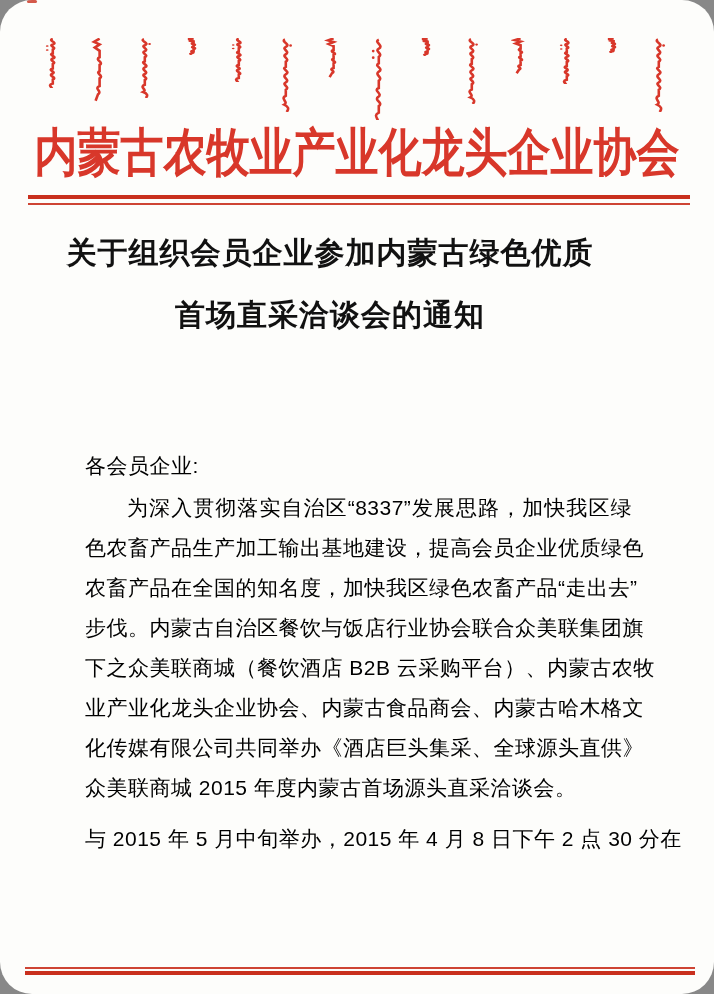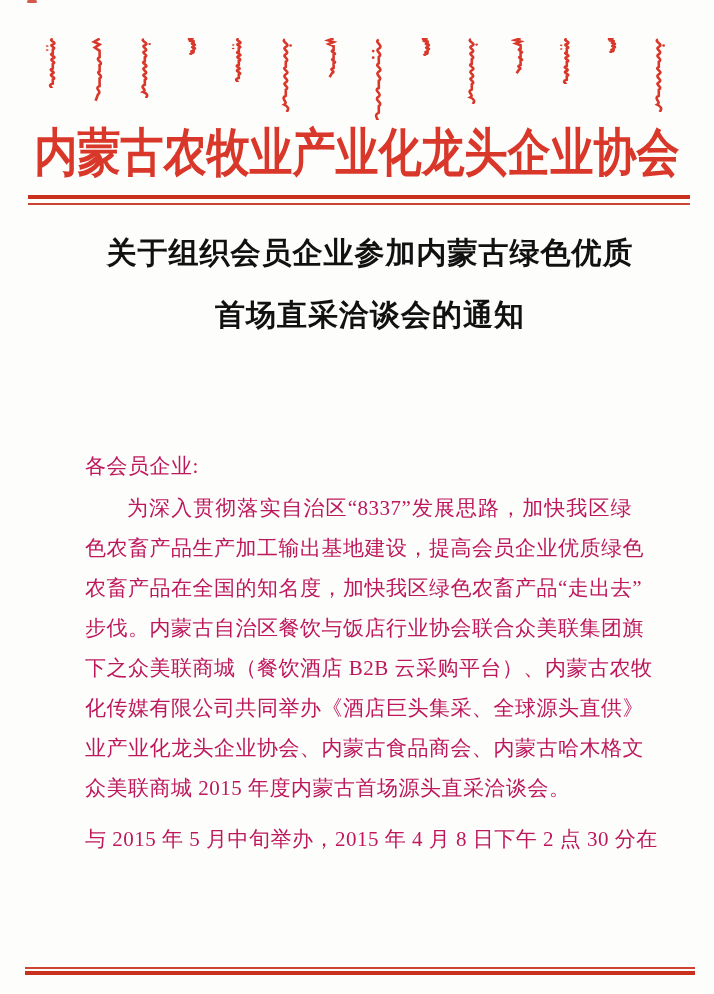--- a/index.html
+++ b/index.html
@@ -2,21 +2,22 @@
 <html style="--red-text: #d8372a; --red-line: #c9301e;"><head>
 <meta charset="utf-8">
 <style>
   html,body{margin:0;padding:0;background:#888;}
   .page{
     position:relative;
     width:714px;height:994px;
     margin:0 auto;
     background:#fdfdfb;
     overflow:hidden;
-    font-family:Liberation Serif, serif;
+    font-family:Liberation Sans, sans-serif;
+    border-radius:32px;
   }
   
   .mongolian-svg{
     position:absolute;left:0;top:0;width:714px;height:160px;
     color:var(--red-text,#d8372a);
   }
   .corner-speck{
     position:absolute;left:27px;top:0;width:10px;height:3px;
     background:var(--red-line,#c9301e);opacity:.8;border-radius:2px;
   }
@@ -32,32 +33,32 @@
     margin:0;
   }
   .sep{position:absolute;background:var(--red-line,#c9301e);}
   .sep-top-thick{left:28px;top:195px;width:662px;height:4px;}
   .sep-top-thin{left:28px;top:203px;width:662px;height:1.5px;opacity:.9;}
   .sep-bot-thin{left:25px;top:967px;width:670px;height:1.5px;opacity:.9;}
   .sep-bot-thick{left:25px;top:971px;width:670px;height:4px;}
   
   .doc-title{
     position:absolute;left:0;top:222px;width:660px;
-    text-align:center;color:#111;margin-left:40px;
+    text-align:center;color:#111;
   }
   .doc-title .t-line{
     font-size:30px;font-weight:700;
     line-height:62px;height:62px;
     letter-spacing:1px;
     white-space:nowrap;
   }
   
   .body-block{
     position:absolute;left:85px;top:446px;width:547px;
-    color:#be185d;
+    color:#000000;
   }
   .b-line{
     font-size:21px;
     line-height:40px;height:40px;
     text-align:justify;
     text-align-last:justify;
     white-space:nowrap;
     letter-spacing:.5px;
   }
   .b-line.short{text-align-last:left;}
@@ -117,22 +118,22 @@
     </div>
 
   <div class="body-block">
     <div class="b-line short salutation">各会员企业:</div>
     <div id="paragraphs">
         <div class="b-line indent">为深入贯彻落实自治区“8337”发展思路，加快我区绿</div>
         <div class="b-line">色农畜产品生产加工输出基地建设，提高会员企业优质绿色</div>
         <div class="b-line">农畜产品在全国的知名度，加快我区绿色农畜产品“走出去”</div>
         <div class="b-line">步伐。内蒙古自治区餐饮与饭店行业协会联合众美联集团旗</div>
         <div class="b-line">下之众美联商城（餐饮酒店 B2B 云采购平台）、内蒙古农牧</div>
+        <div class="b-line">业产业化龙头企业协会、内蒙古食品商会、内蒙古哈木格文</div>
         <div class="b-line">化传媒有限公司共同举办《酒店巨头集采、全球源头直供》</div>
-        <div class="b-line">业产业化龙头企业协会、内蒙古食品商会、内蒙古哈木格文</div>
         <div class="b-line short">众美联商城 2015 年度内蒙古首场源头直采洽谈会。</div>
         <div class="para-gap"></div>
         <div class="b-line">与 2015 年 5 月中旬举办，2015 年 4 月 8 日下午 2 点 30 分在</div>
       </div>
 
   </div>
 
   <div class="sep sep-bot-thin"></div>
   <div class="sep sep-bot-thick"></div>
 

